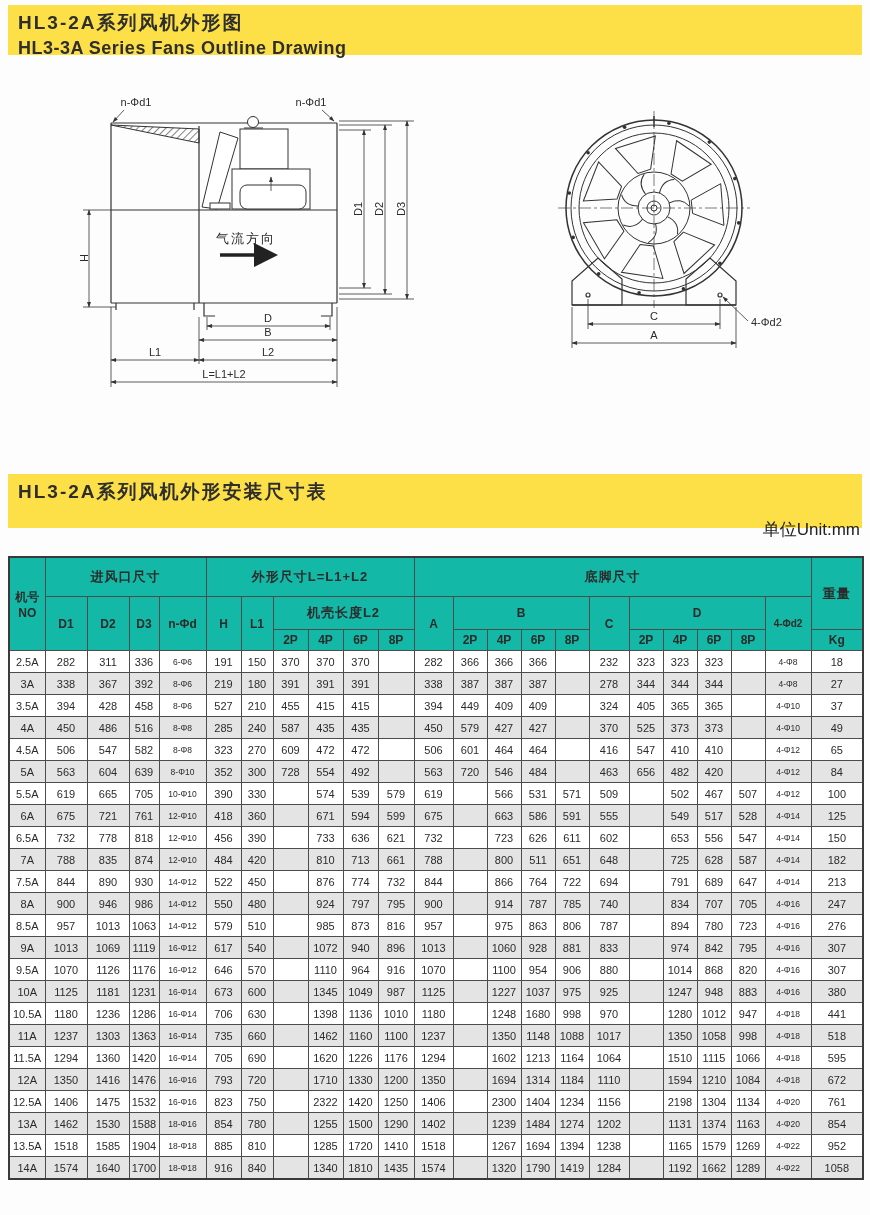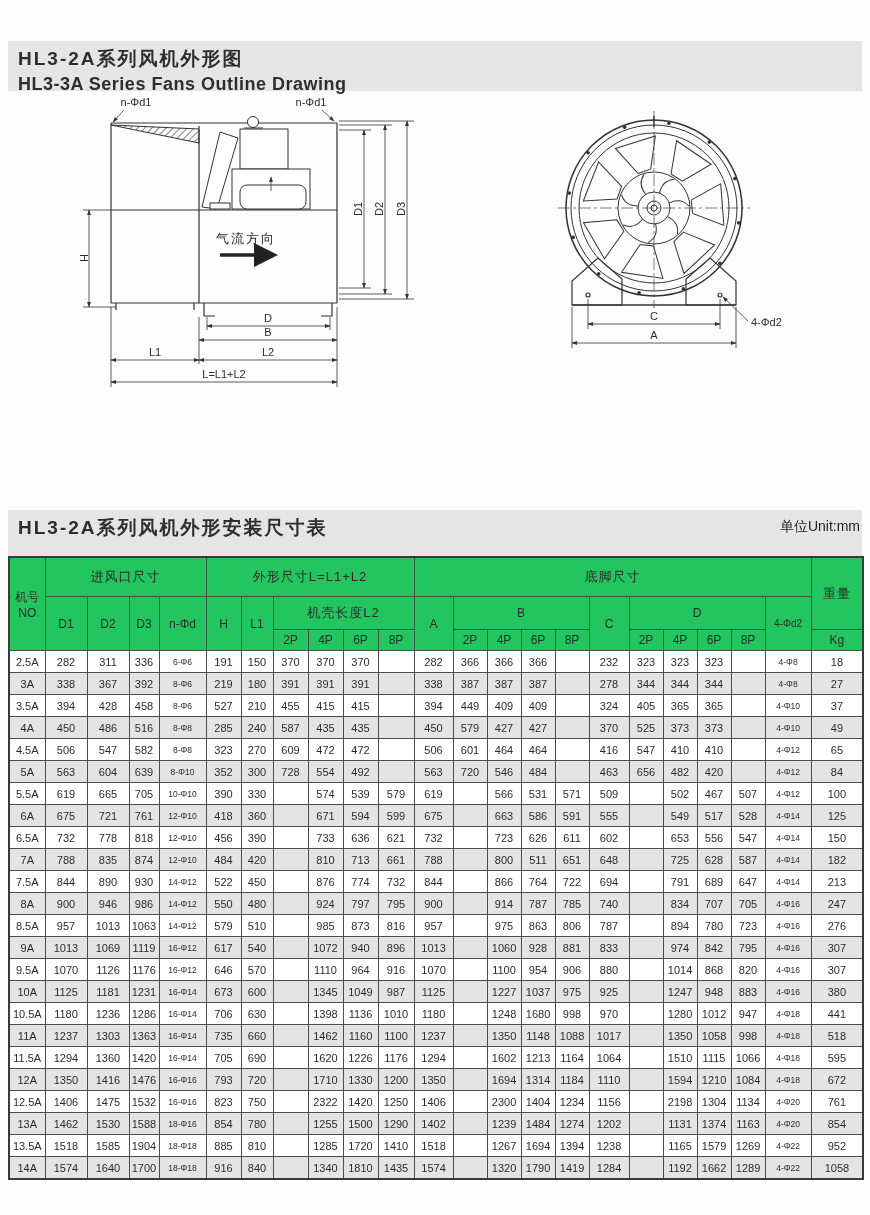--- a/index.html
+++ b/index.html
@@ -3,47 +3,47 @@
 <meta charset="utf-8">
 <style>
   html,body { margin:0; padding:0; }
   body {
     width:870px; height:1215px; background:#fdfdfd;
     font-family:"Liberation Sans","DejaVu Sans",sans-serif; color:#2b2b2b;
   }
   .page { position:relative; width:870px; height:1215px; overflow:hidden; }
 
   .title-bar {
-    position:absolute; left:8px; right:8px; background:#e5e5e5;
-    padding:5px 10px 16px 10px; box-sizing:border-box;margin-top:36px;
+    position:absolute; left:8px; right:8px; background:#fde047;
+    padding:5px 10px 16px 10px; box-sizing:border-box;
   }
   .title-bar .zh { font-size:19px; font-weight:bold; letter-spacing:2px; color:#2e2e2e; }
   .title-bar .en { font-size:18px; font-weight:bold; letter-spacing:0.5px; color:#2e2e2e; margin-top:2px; }
   .bar1 { top:5px; height:50px; }
   .bar2 { top:474px; height:54px; }
 
   .drawings { position:absolute; left:0; top:57px; width:870px; height:400px; }
   svg.side  { position:absolute; left:74px;  top:28px; }
   svg.front { position:absolute; left:536px; top:36px; }
   svg text { font-family:"Liberation Sans","DejaVu Sans",sans-serif; fill:#2b2b2b; }
   .dim-text { font-size:11px; }
   .cjk-text { font-size:13px; letter-spacing:2px; }
 
-  .unit-label { position:absolute; right:10px; top:518px; font-size:14px; color:#222; }
+  .unit-label { position:absolute; right:10px; top:518px; font-size:17px; color:#222; }
 
   table.dim-table {
     position:absolute; left:8px; top:556px; width:854px;
     border-collapse:collapse; table-layout:fixed;
     border:2px solid #3a3a3a;
   }
   .dim-table th, .dim-table td {
     border:1px solid #4c4c4c; text-align:center; vertical-align:middle;
     padding:0; overflow:hidden; white-space:nowrap;
   }
-  .dim-table thead th { background:#22c55e; font-weight:normal; font-size:12px; }
+  .dim-table thead th { background:#14b8a6; font-weight:bold; font-size:12px; }
   .dim-table thead .grp { font-size:13px; letter-spacing:1px; }
   .dim-table thead tr.h1 th { height:38px; }
   .dim-table thead tr.h2 th { height:32px; }
   .dim-table thead tr.h3 th { height:20px; }
   .dim-table thead .sm { font-size:10px; }
   .dim-table tbody td { height:21px; font-size:11px; }
   .dim-table tbody tr.gray td { background:#e4e4e4; }
   .dim-table tbody tr.white td { background:#ffffff; }
   .dim-table tbody td.small { font-size:8.5px; letter-spacing:0; }
 </style>

